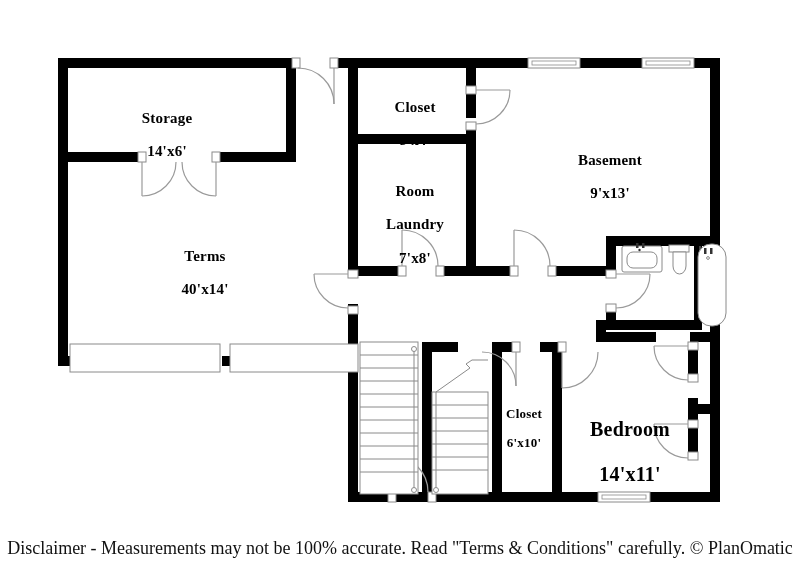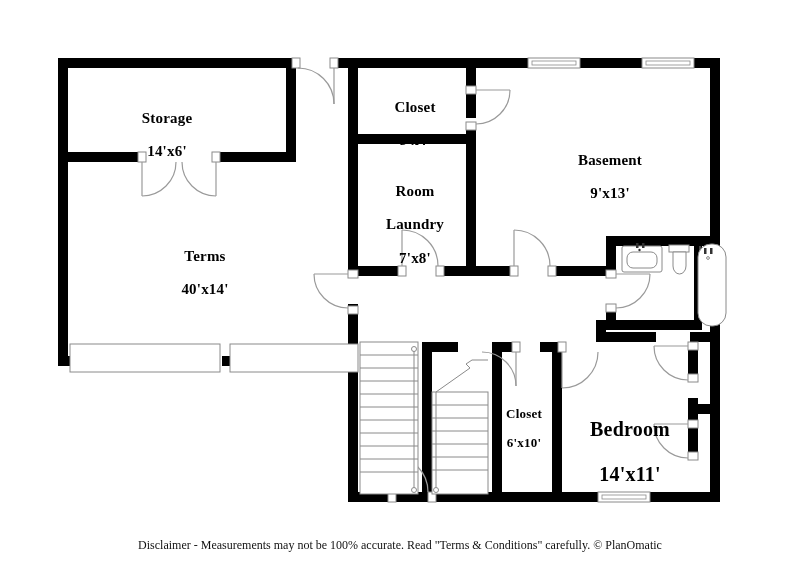--- a/index.html
+++ b/index.html
@@ -55,21 +55,21 @@
   .lbl-closet410 { left: 474px; top: 392px; width: 100px; font-size: 13px; }
   .lbl-bedroom   { left: 555px; top: 396px; width: 150px; font-size: 20px; }
 
   #disclaimer {
     position: absolute;
     left: 0;
     top: 538px;
     width: 800px;
     text-align: center;
     font-family: "Liberation Serif", "DejaVu Serif", serif;
-    font-size: 12px;
+    font-size: 18px;
     color: #111111;
     user-select: none;
   }
 </style>
 </head>
 <body>
 
 <div id="plan-root">
 
   <svg id="floorplan-svg" viewBox="0 0 800 582" xmlns="http://www.w3.org/2000/svg">

